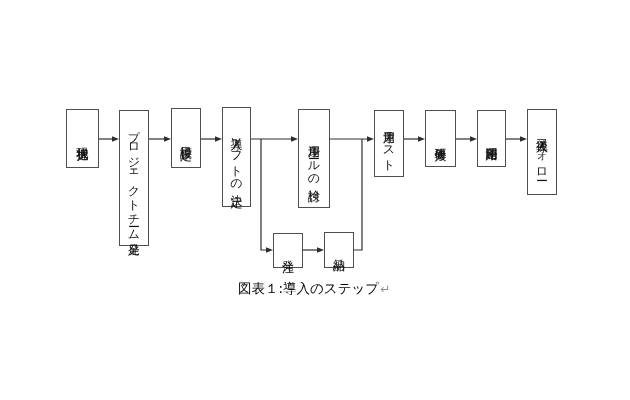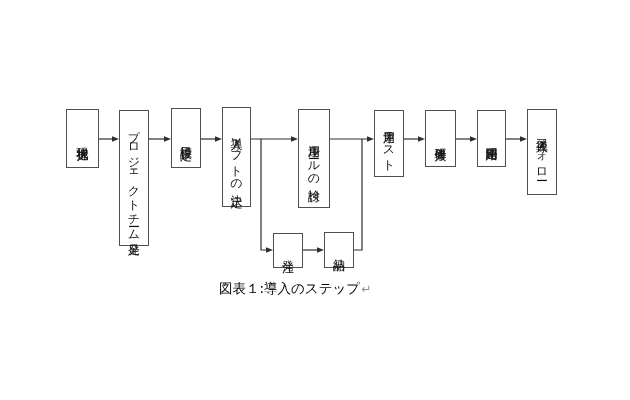--- a/index.html
+++ b/index.html
@@ -35,21 +35,21 @@
     transform: translate(-50%, -50%);
     writing-mode: vertical-rl;
     white-space: nowrap;
     font-size: 12px;
     line-height: 1;
     color: #111111;
     letter-spacing: 0.5px;
   }
   #caption {
     position: absolute;
-    left: 219px;
+    left: 238px;
     top: 280px;
     font-size: 13.5px;
     color: #000000;
     white-space: nowrap;
   }
   #caption .return-mark {
     color: #8f8f8f;
     font-size: 12px;
     margin-left: 1px;
   }

